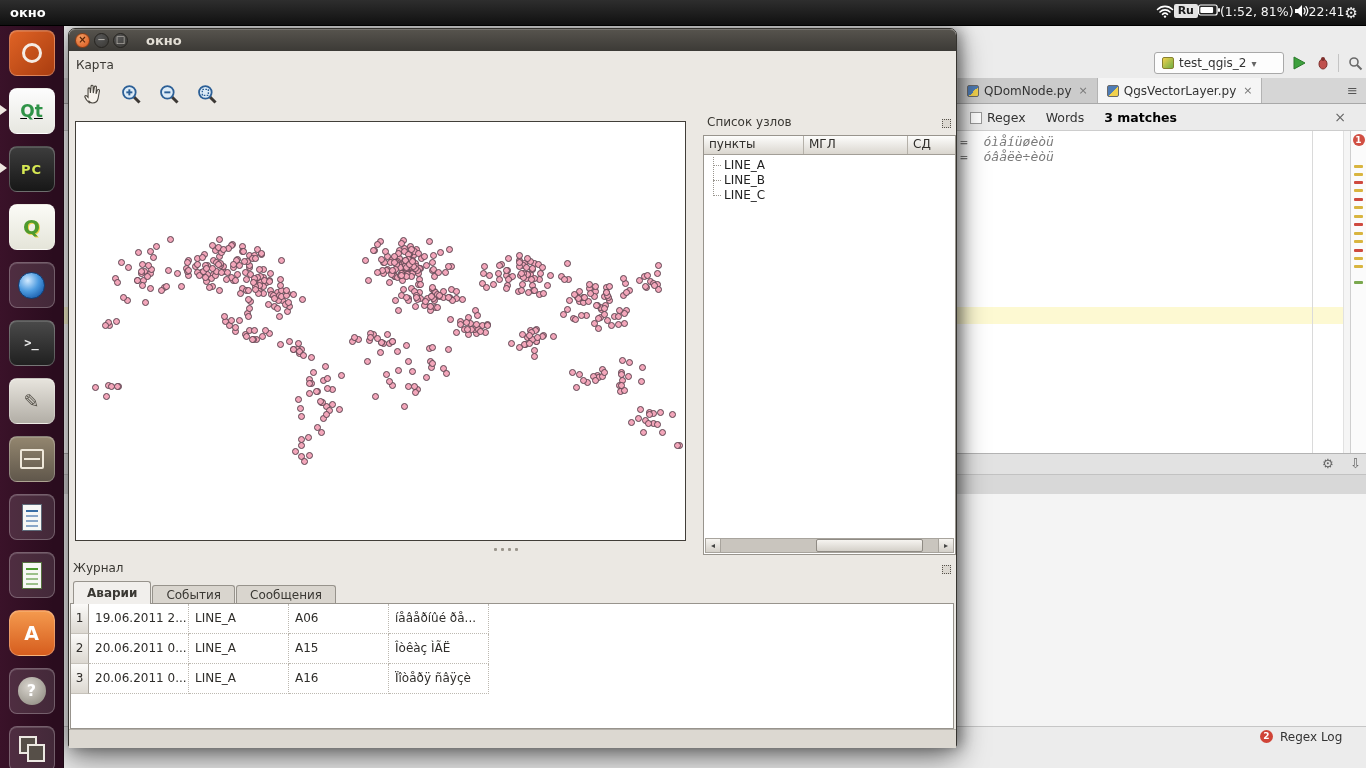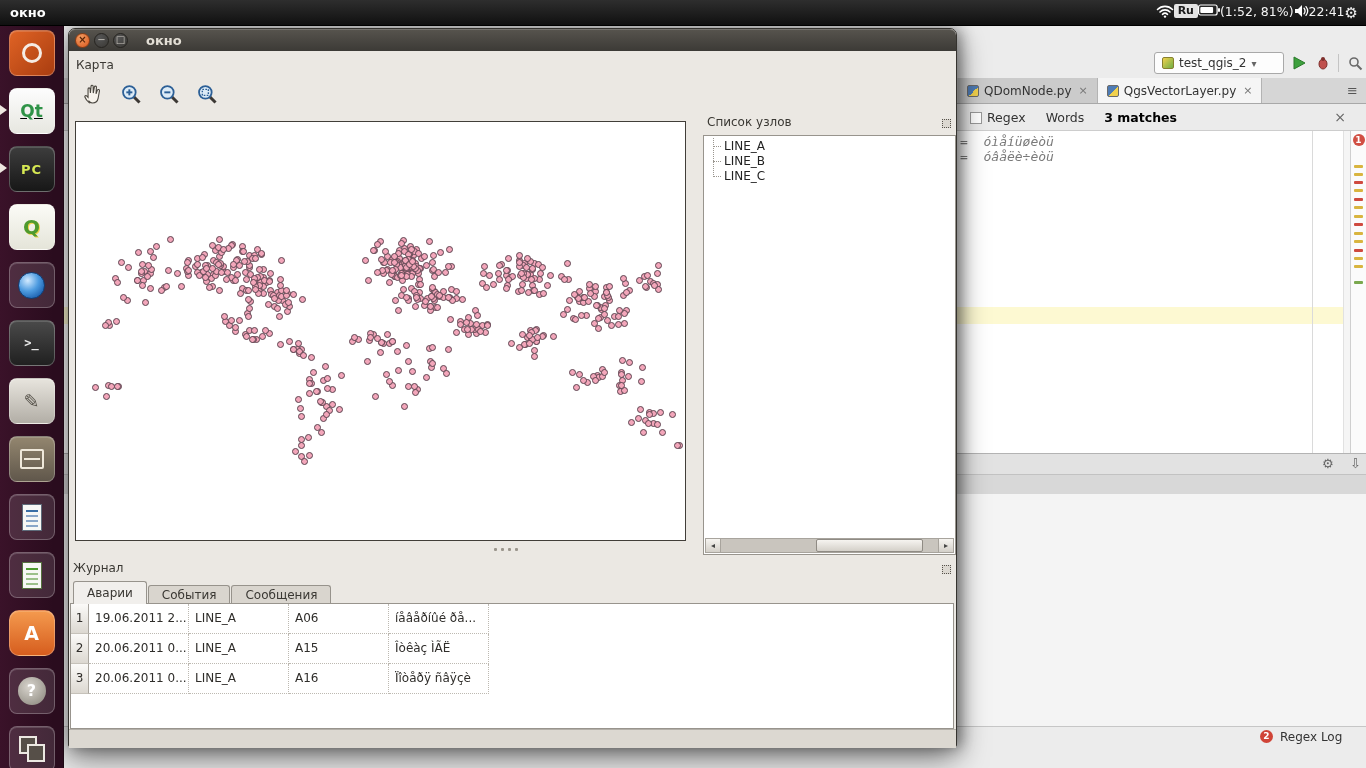--- a/index.html
+++ b/index.html
@@ -144,21 +144,21 @@
   .hscroll { position:absolute; left:1px; right:1px; bottom:1px; height:15px; background:#dcd8d1; display:flex; }
   .hs-btn { width:16px; height:15px; background:linear-gradient(#f6f4f0,#d4d0c9); border:1px solid #a8a49d;
     font-size:8px; text-align:center; line-height:13px; color:#444; }
   .hs-track { position:relative; flex:1; border-top:1px solid #a8a49d; border-bottom:1px solid #a8a49d; background:#c9c5be; }
   .hs-thumb { position:absolute; left:44%; width:49%; top:0; bottom:0; background:linear-gradient(#f6f4f0,#d4d0c9); border:1px solid #8f8b84; border-radius:2px; }
 
   .log-dock { position:absolute; left:0; top:510px; width:887px; height:187px; }
   .log-tabs { position:absolute; left:4px; top:20px; height:23px; display:flex; align-items:flex-end; }
   .log-tab { height:19px; line-height:18px; padding:0 13px; font-size:12px; background:#d9d5ce;
     border:1px solid #97938c; border-bottom:none; margin-right:1px; border-radius:3px 3px 0 0; color:#3a3833; }
-  .log-tab.active { height:23px; line-height:22px; background:#f1efec; position:relative; z-index:2; }
+  .log-tab.active { height:23px; line-height:22px; background:#f1efec; position:relative; z-index:2;font-weight:bold; }
   .log-table { position:absolute; left:1px; top:42px; width:884px; height:126px; background:#fff;
     border:1px solid #98948d; overflow:hidden; }
   .lt-head { display:flex; height:21px; background:linear-gradient(#ffffff,#dcd8d1); border-bottom:1px solid #a29e97; }
   .lt-hcell { font-size:12px; text-align:center; padding-top:2px; border-right:1px solid #b5b1a9; overflow:hidden; white-space:nowrap; }
   .lt-hcell.fill { flex:1; border-right:none; }
   .ltc0 { width:18px; } .ltc1,.ltc2,.ltc3,.ltc4 { width:100px; }
   .lt-row { display:flex; height:30px; }
   .lt-num { width:18px; background:linear-gradient(#fbfaf8,#dcd8d1); border-right:1px solid #a8a49d;
     border-bottom:1px solid #c6c2ba; font-size:12px; text-align:center; line-height:29px; }
   .lt-cell { font-size:12px; line-height:29px; padding-left:6px; border-right:1px dotted #bdb9b1;
@@ -938,20 +938,25 @@
           <i></i>
           <i></i>
         </div>
 
       <div class="nodes-dock">
         <div class="dock-title-row">
           <span>Список узлов</span>
           <span class="float-btn"></span>
         </div>
         <div class="nd-body">
+          <div class="nd-header" id="nd-header">
+              <div class="nd-hcell ndc0">пункты</div>
+              <div class="nd-hcell ndc1">МГЛ</div>
+              <div class="nd-hcell ndc2">СД</div>
+            </div>
           <div class="nd-tree" id="nd-tree">
               <div class="nd-item">LINE_A</div>
               <div class="nd-item">LINE_B</div>
               <div class="nd-item">LINE_C</div>
             </div>
           <div class="hscroll">
             <span class="hs-btn">◂</span>
             <span class="hs-track">
                 <span class="hs-thumb"></span>
               </span>

